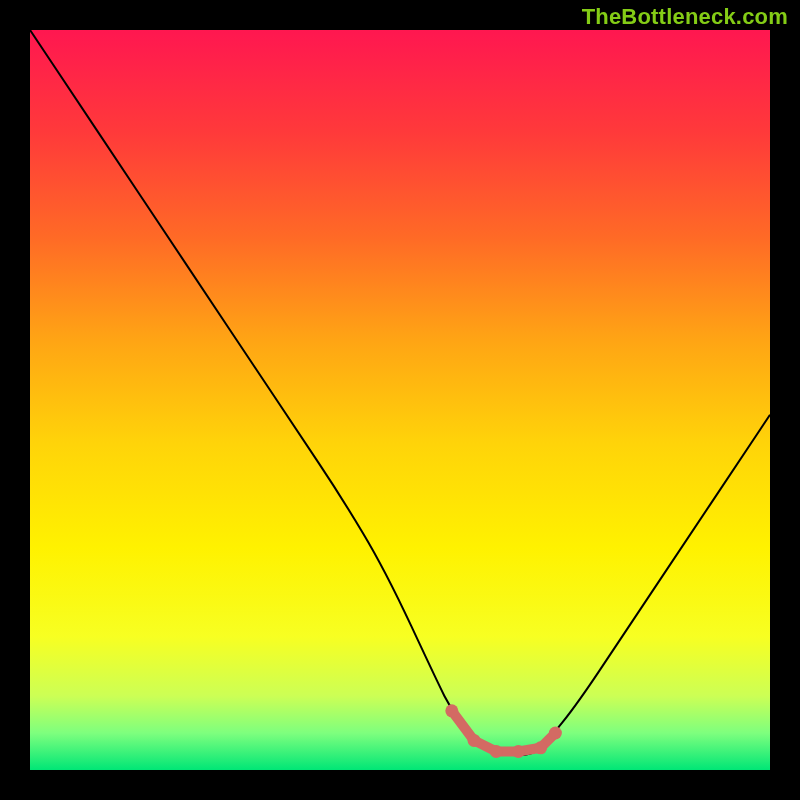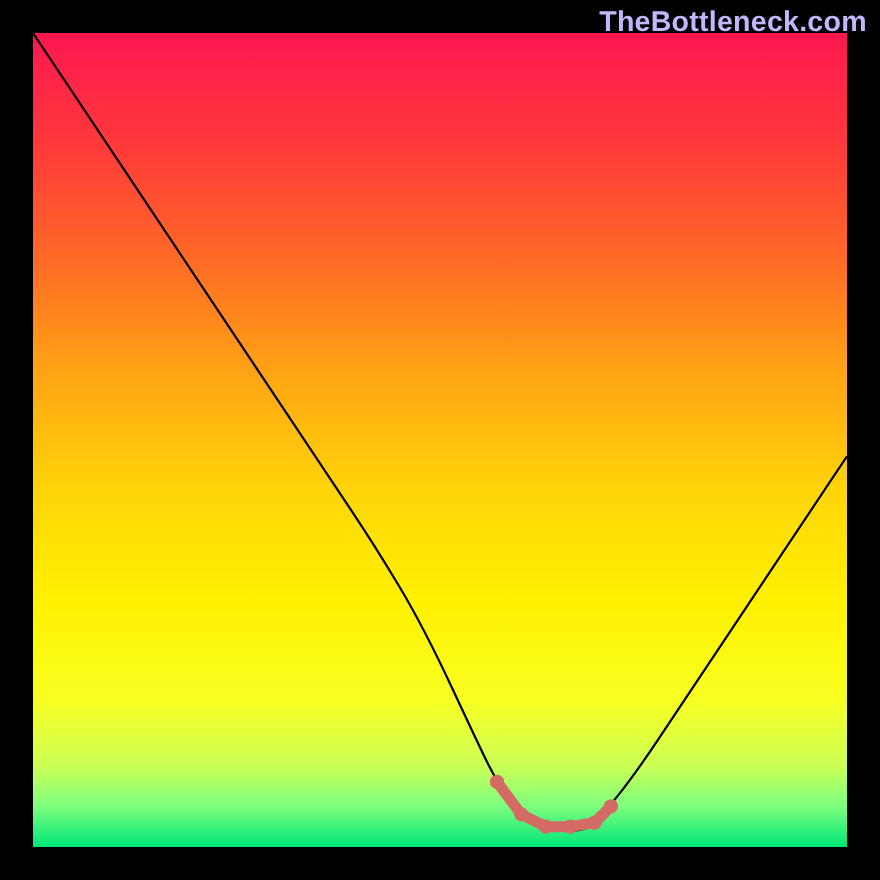--- a/index.html
+++ b/index.html
@@ -13,22 +13,22 @@
   }
   .page {
     position: relative;
     width: 800px;
     height: 800px;
   }
   .watermark {
     position: absolute;
     top: 4px;
     right: 12px;
-    color: #c4b5fd;
-    font-size: 26px;
+    color: #84cc16;
+    font-size: 22px;
     font-weight: 600;
     letter-spacing: 0.2px;
     z-index: 10;
   }
   .plot-wrap {
     position: absolute;
     left: 30px;
     top: 30px;
     width: 740px;
     height: 740px;

